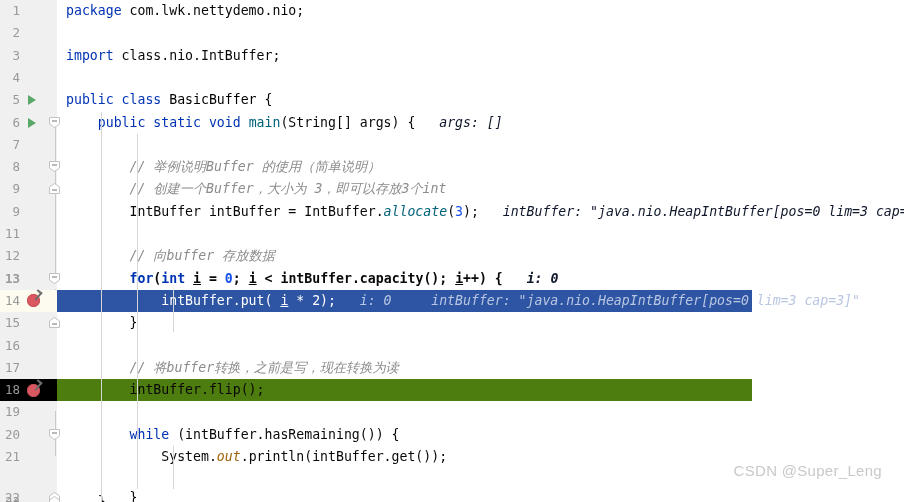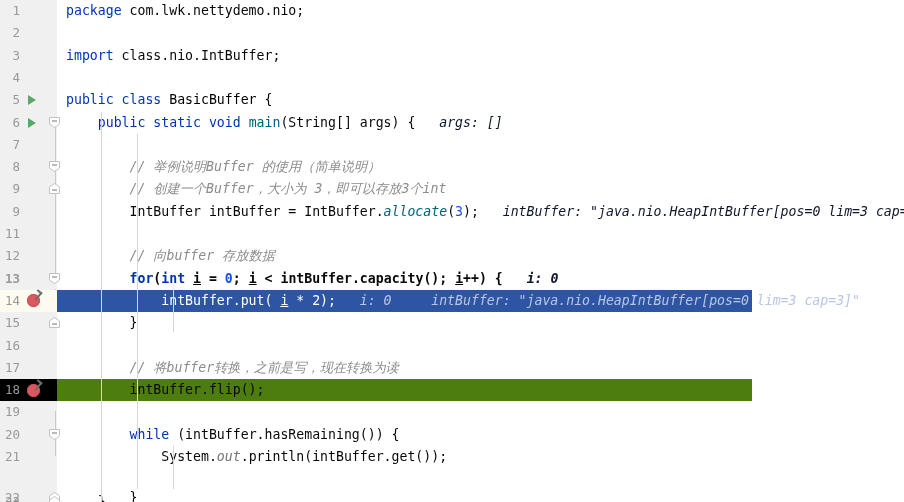--- a/index.html
+++ b/index.html
@@ -138,21 +138,21 @@
     width: 1px;
     background: #d6d6d6;
     z-index: 2;
   }
 
   
   .kw   { color: #0033b3; }
   .num  { color: #1750eb; }
   .cm   { color: #8c8c8c; font-style: italic; }
   .cls  { color: #000000; }
-  .fld  { color: #737373; font-style: italic; }
+  .fld  { color: #a16207; font-style: italic; }
   .mth  { color: #00627a; }
   .pln  { color: #080808; }
   .u    { text-decoration: underline; }
   .hint {
     color: #0f172a;
     font-style: italic;
   }
   .row-hl-blue .hint { color: #b9c6e2; }
   .row-hl-blue .code-text,
   .row-hl-blue .code-text .pln,
@@ -369,17 +369,18 @@
         <div class="code-area"><div class="code-text"><span class="pln">    }</span></div></div>
         <div class="fold">
           <svg width="13" height="13" viewBox="0 0 13 13">
             <path d="M1.5 11.5 H11.5 V5 L6.5 1.5 L1.5 5 Z" fill="#ffffff" stroke="#c2c2c2" stroke-width="1"></path>
             <path d="M4 8 H9" stroke="#8a8a8a" stroke-width="1.2"></path>
           </svg>
         </div>
       </div>
     </div>
 
+  <div class="watermark">CSDN @Super_Leng</div>
 <div class="iguide" style="left: 101px; top: 111.5px; height: 399.4px;"></div>
     <div class="iguide" style="left: 137px; top: 133.8px; height: 354.8px;"></div>
     <div class="iguide" style="left: 173px; top: 289.9px; height: 42.6px;"></div>
     <div class="iguide" style="left: 173px; top: 446px; height: 42.6px;"></div>
   </div>
 
 </body></html>

